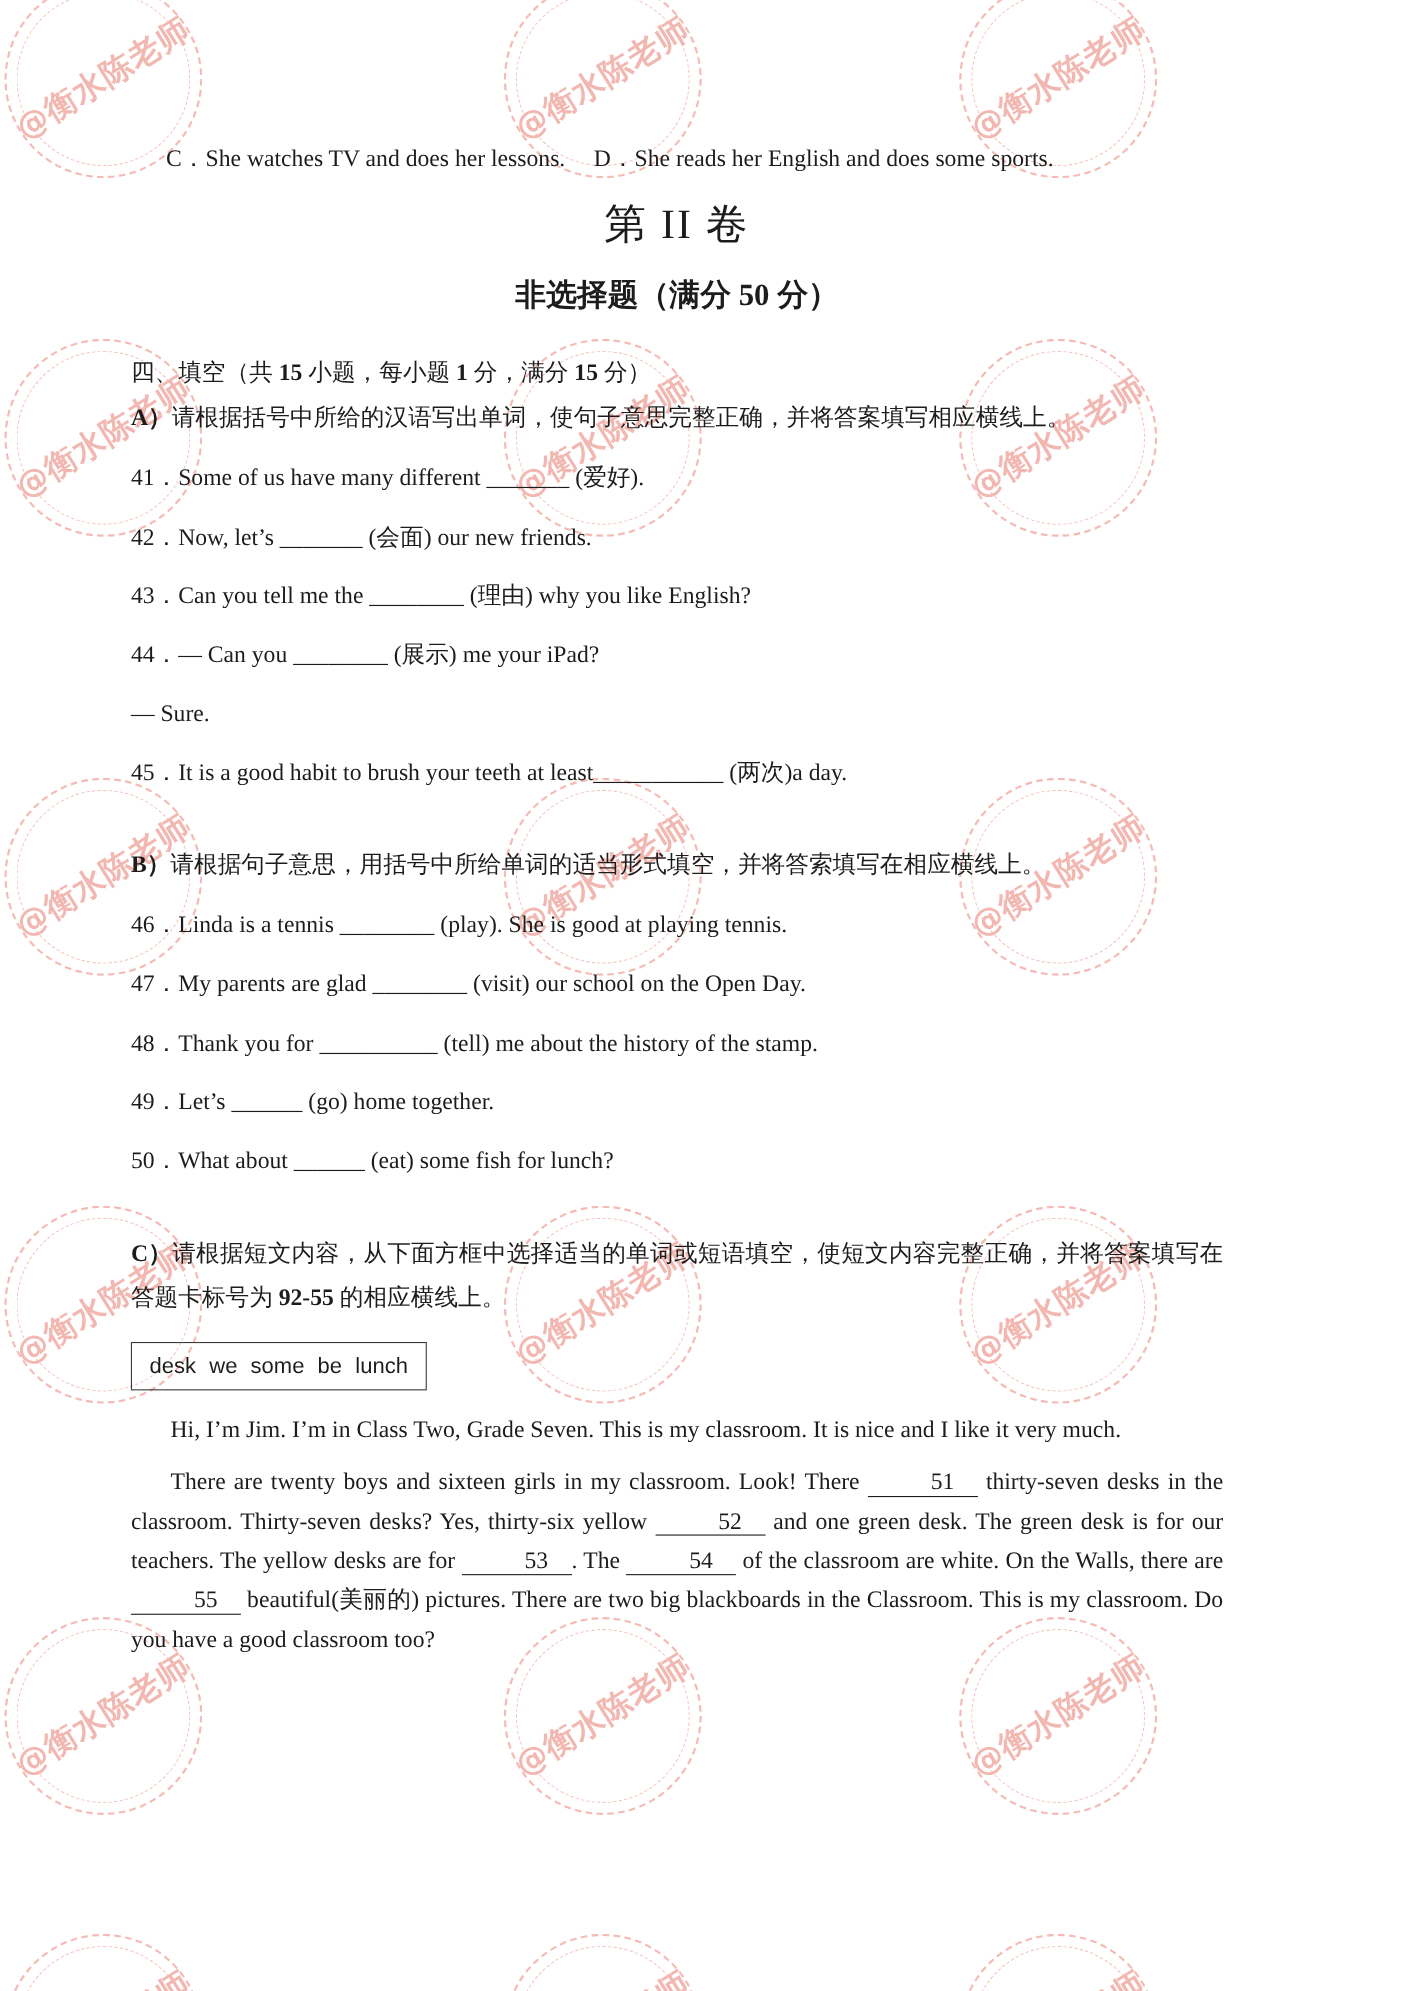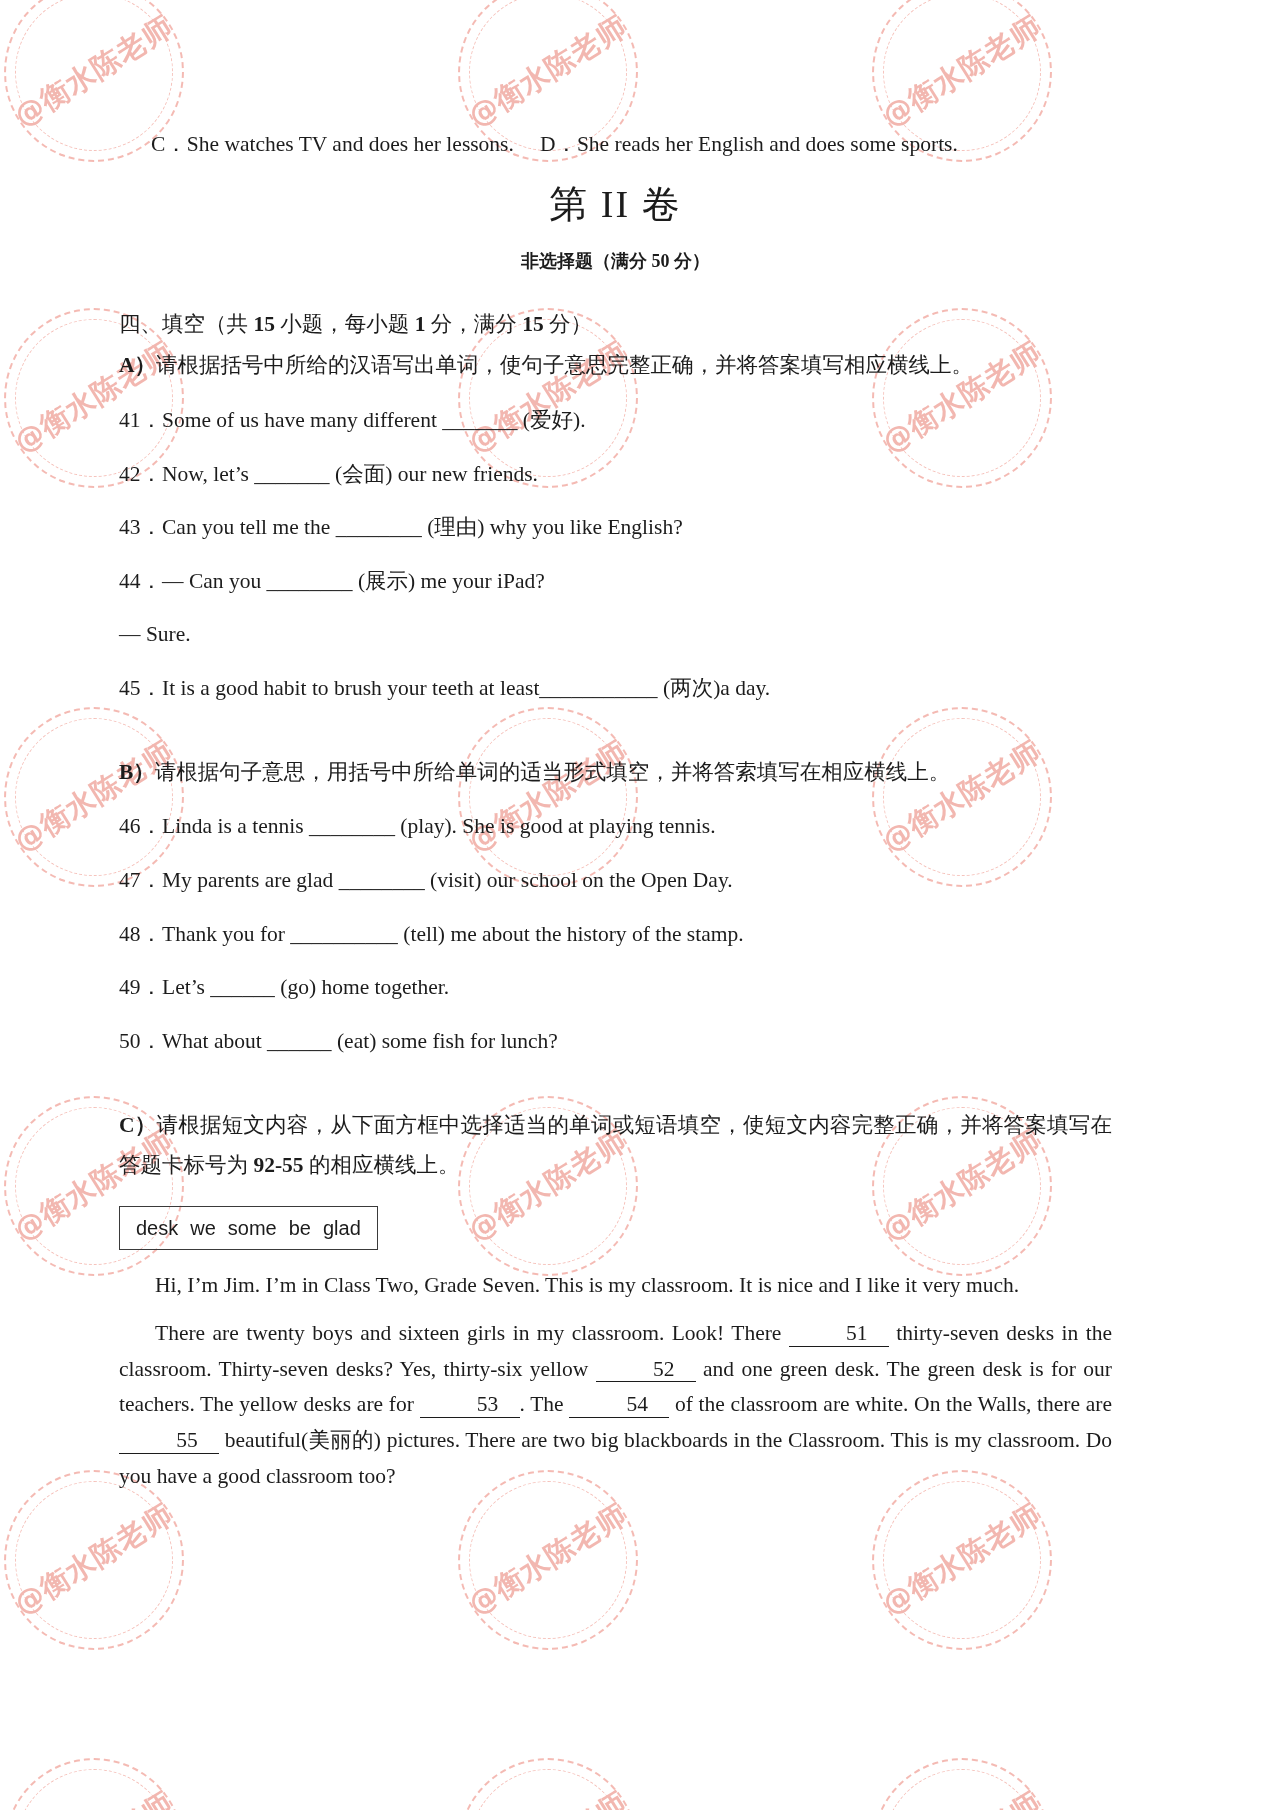--- a/index.html
+++ b/index.html
@@ -69,21 +69,21 @@
   .title {
     text-align: center;
     font-size: 38px;
     font-weight: 400;
     letter-spacing: 2px;
     margin: 16px 0 20px 0;
     line-height: 1.3;
   }
   .subtitle {
     text-align: center;
-    font-size: 18px;
+    font-size: 28px;
     font-weight: bold;
     margin-bottom: 30px;
     line-height: 1.4;
   }
   .section-heading {
     line-height: 1.9;
   }
   .part-intro {
     line-height: 1.9;
     text-align: justify;
@@ -227,20 +227,20 @@
     <p class="q">49．Let’s ______ (go) home together.</p>
     <p class="q">50．What about ______ (eat) some fish for lunch?</p>
 
     <p class="part-intro gap-lg"><b class="part-label">C）</b><span>请根据短文内容，从下面方框中选择适当的单词或短语填空，使短文内容完整正确，并将答案填写在答题卡标号为 <b>92-55</b> 的相应横线上。</span></p>
 
     <div class="word-box">
       <span>desk</span>
       <span>we</span>
       <span>some</span>
       <span>be</span>
-      <span>glad</span>
+      <span>lunch</span>
     </div>
 
     <p class="passage indent">Hi, I’m Jim. I’m in Class Two, Grade Seven. This is my classroom. It is nice and I like it very much.</p>
     <p class="passage indent">There are twenty boys and sixteen girls in my classroom. Look! There <span class="blank">51</span> thirty-seven desks in the classroom. Thirty-seven desks? Yes, thirty-six yellow <span class="blank">52</span> and one green desk. The green desk is for our teachers. The yellow desks are for <span class="blank">53</span>. The <span class="blank">54</span> of the classroom are white. On the Walls, there are <span class="blank">55</span> beautiful(美丽的) pictures. There are two big blackboards in the Classroom. This is my classroom. Do you have a good classroom too?</p>
 
   </div>
 </div>
 
 </body></html>

